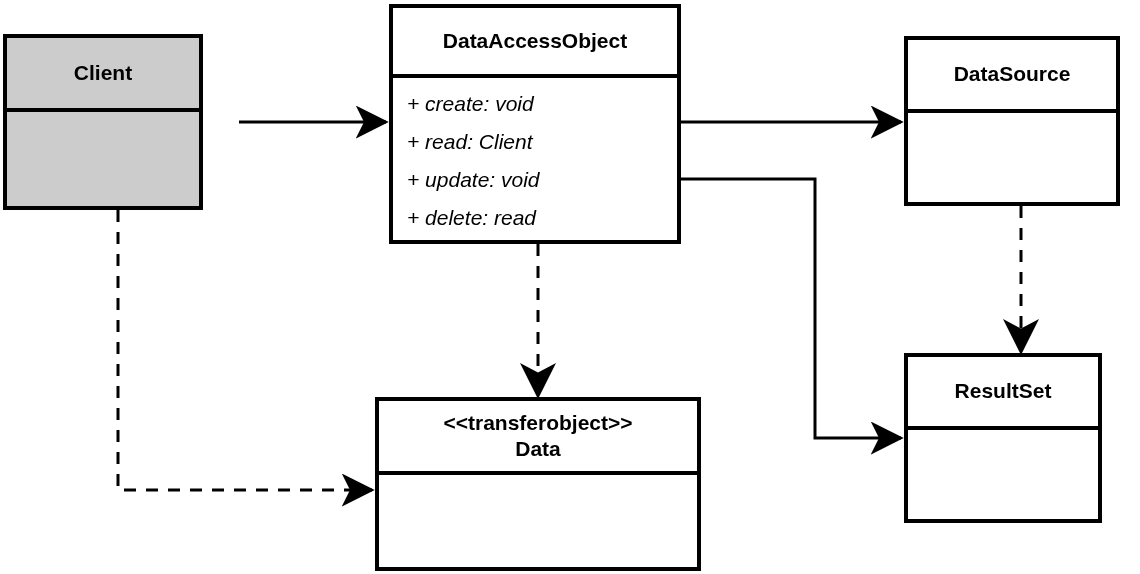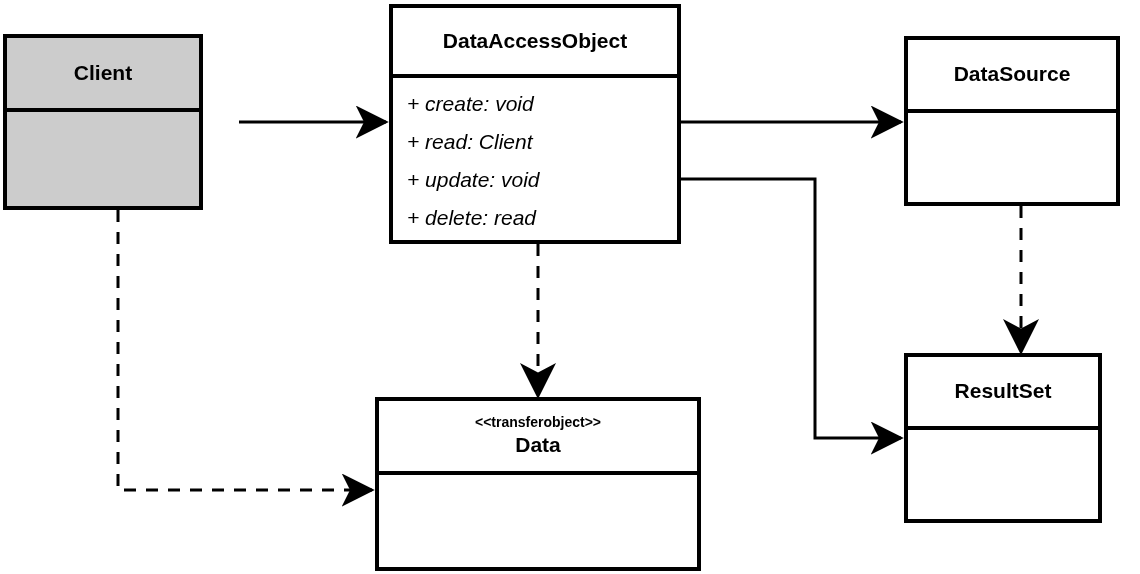--- a/index.html
+++ b/index.html
@@ -38,21 +38,21 @@
     border-bottom: 4px solid #000000;
     color: #000000;
     font-weight: bold;
     font-size: 21px;
     line-height: 1.25;
     text-align: center;
     padding: 0 6px;
   }
   .uml-stereotype {
     font-weight: bold;
-    font-size: 14px;
+    font-size: 21px;
     line-height: 1.25;
   }
   .uml-name {
     font-weight: bold;
     font-size: 21px;
     line-height: 1.25;
   }
   .uml-compartment {
     box-sizing: border-box;
     flex: 1 1 auto;

